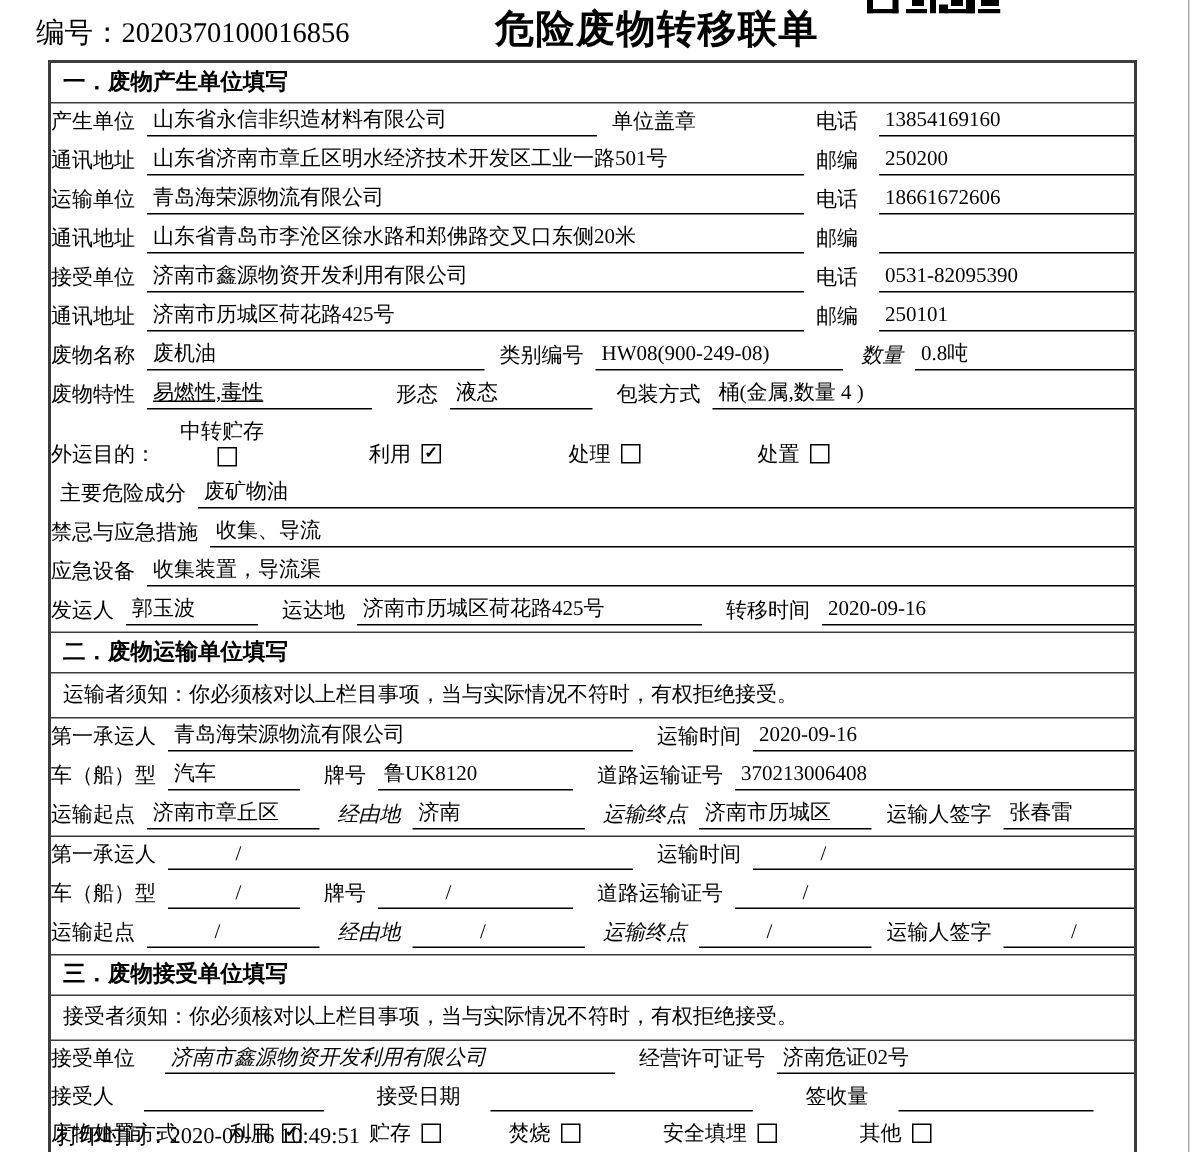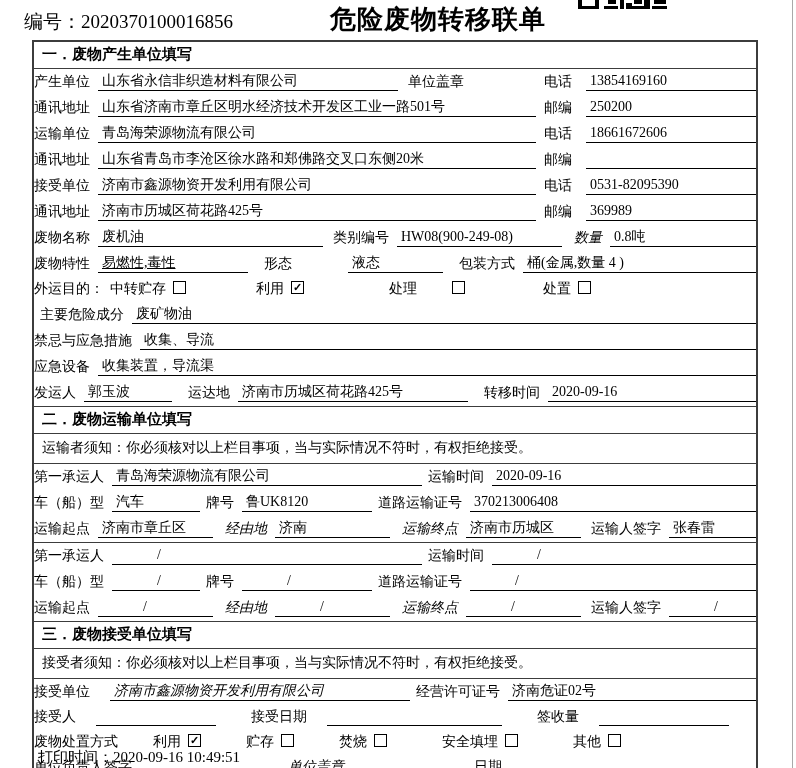--- a/index.html
+++ b/index.html
@@ -22,30 +22,30 @@
   .row.bline { border-bottom: 1px solid #3c3c3c; }
   .lbl { white-space: nowrap; flex: 0 0 auto; }
   .val { border-bottom: 1px solid #000; white-space: nowrap; padding: 0 4px; min-height: 19px; flex: 0 0 auto; }
   .val.grow { flex: 1 1 auto; }
   .val.slash { padding-left: 45px; }
 
   .rgroup { margin-left: auto; display: flex; align-items: flex-end; width: 212px; flex: 0 0 auto; }
   .rgroup .lbl { width: 36px; margin-right: 6px; }
   .rgroup .val { flex: 1 1 auto; }
 
-  .w88  { width: 88px; }  .w95  { width: 95px; margin-left: 48px; }
+  .w88  { width: 88px; }  .w95  { width: 95px; }
   .w115 { width: 115px; } .w120 { width: 120px; } .w130 { width: 130px; }
   .w150 { width: 150px; text-decoration: underline; } .w165 { width: 165px; } .w175 { width: 175px; }
   .w225 { width: 225px; } .w230 { width: 230px; } .w300 { width: 300px; }
   .w310 { width: 310px; }
 
   .ml6 { margin-left: 6px; } .ml10 { margin-left: 10px; } .ml12 { margin-left: 12px; font-style: italic; }
-  .ml14 { margin-left: 6px; } .ml16 { margin-left: 16px; } .ml35 { margin-left: 35px; }
+  .ml14 { margin-left: 16px; flex-direction: column; } .ml16 { margin-left: 16px; } .ml35 { margin-left: 35px; }
   .ml45 { margin-left: 45px; } .ml55 { margin-left: 55px; } .ml70 { margin-left: 70px; }
-  .ml85 { margin-left: 85px; gap: 28px; } .ml115 { margin-left: 78px; } .ml130 { margin-left: 130px; }
+  .ml85 { margin-left: 85px; } .ml115 { margin-left: 78px; } .ml130 { margin-left: 130px; }
   .mr8 { margin-right: 8px; }
 
   .opt { display: flex; align-items: center; flex: 0 0 auto; }
   .cb { display: inline-block; width: 13px; height: 13px; border: 1px solid #000; margin-left: 7px; margin-bottom: 2px;
         font-size: 11px; line-height: 11px; text-align: center; font-weight: bold; }
 
   .print-line { position: absolute; left: 38px; top: 748px; font-size: 15px; white-space: nowrap; }
 </style>
 </head>
 <body>
@@ -121,21 +121,21 @@
       <span class="lbl">电话</span>
       <span class="val">0531-82095390</span>
     </span>
   </div>
 
   <div class="row">
     <span class="lbl mr8">通讯地址</span>
     <span class="val grow mr8">济南市历城区荷花路425号</span>
     <span class="rgroup">
       <span class="lbl">邮编</span>
-      <span class="val">369989</span>
+      <span class="val">250101</span>
     </span>
   </div>
 
   <div class="row">
     <span class="lbl mr8">废物名称</span>
     <span class="val w225">废机油</span>
     <span class="lbl ml10 mr8">类别编号</span>
     <span class="val w165">HW08(900-249-08)</span>
     <span class="lbl ml12 mr8">数量</span>
     <span class="val grow">0.8吨</span>

